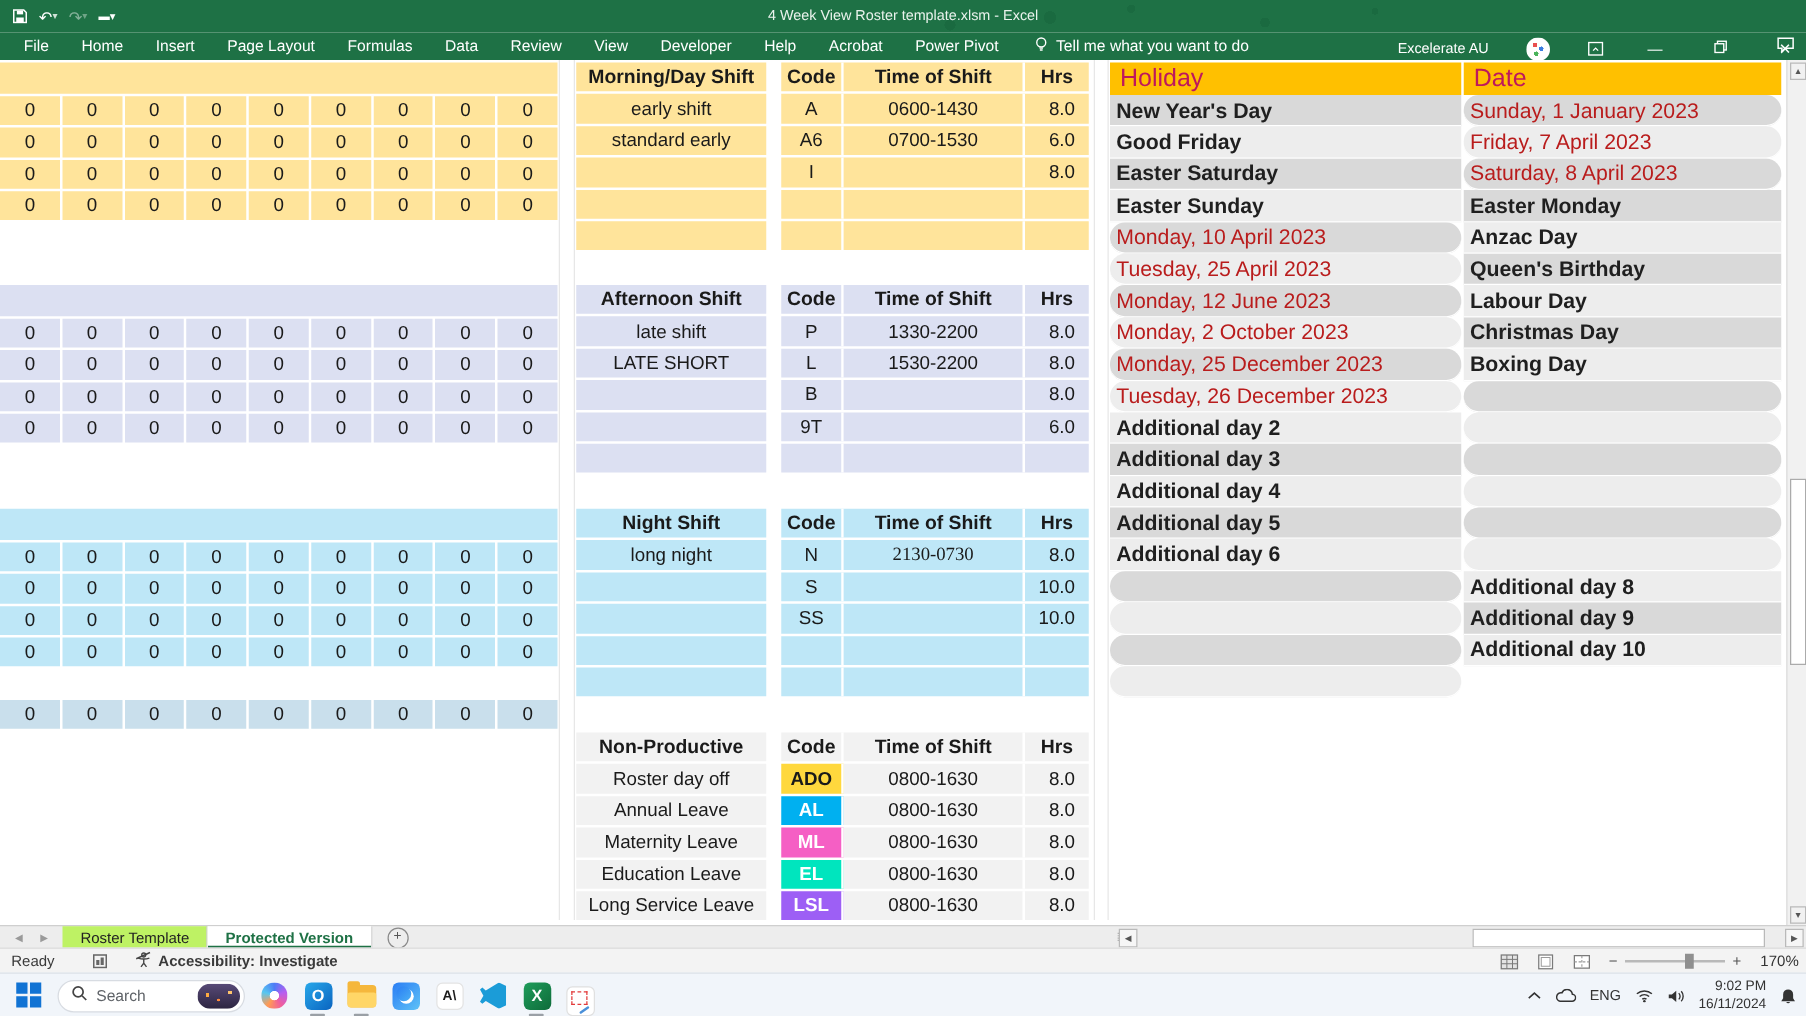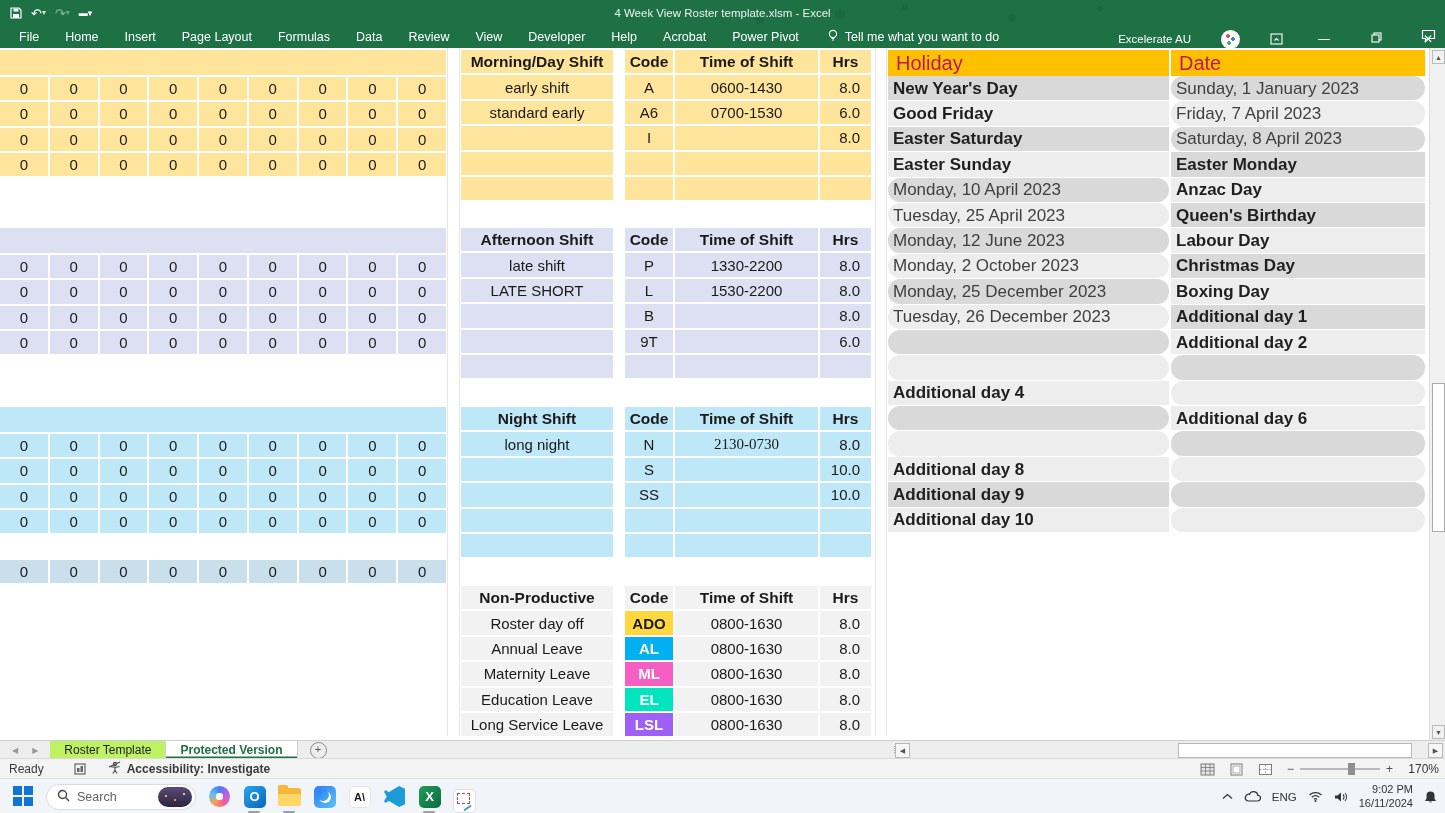--- a/index.html
+++ b/index.html
@@ -56,21 +56,21 @@
   .stable .hrsc{justify-content:flex-end;padding-right:11px;box-sizing:border-box;}
   .stable .hrs-h{justify-content:center;padding-right:0;}
   .stable .hcell{font-weight:700;font-size:15.5px;}
 
   .holtable{position:absolute;left:888px;top:2px;width:537px;display:grid;
             grid-template-columns:281px 254px;column-gap:2px;
             grid-template-rows:26px repeat(20,25.4px);}
   .holhead{color:#be185d;font-size:20px;display:flex;align-items:center;padding-left:8px;}
   .holname{font-weight:700;font-size:17px;color:#1f1f1f;display:flex;align-items:center;
            padding-left:5px;box-shadow:inset 0 -1px 0 #fff;}
-  .holdate{font-size:17px;color:#404040;display:flex;align-items:center;
+  .holdate{font-size:17px;color:#b91c1c;display:flex;align-items:center;
            padding-left:5px;box-shadow:inset 0 -1px 0 #fff;border-radius:12px;}
 
   
   .vscroll{position:absolute;top:48px;right:0;width:16px;height:692px;background:#F1F1F1;
            border-left:1px solid #DCDCDC;box-sizing:border-box;}
   .varrow{position:absolute;left:2px;width:11px;height:12px;background:#F1F1F1;border:1px solid #B9B9B9;
           color:#555;font-size:7px;display:flex;align-items:center;justify-content:center;}
   .vthumb{position:absolute;left:2px;width:11px;border:1px solid #ABABAB;background:#fff;}
 
   
@@ -504,27 +504,28 @@
         <div class="holname" style="background: rgb(237, 237, 237);">Anzac Day</div>
         <div class="holdate" style="background: rgb(237, 237, 237);">Tuesday, 25 April 2023</div>
         <div class="holname" style="background: rgb(217, 217, 217);">Queen's Birthday</div>
         <div class="holdate" style="background: rgb(217, 217, 217);">Monday, 12 June 2023</div>
         <div class="holname" style="background: rgb(237, 237, 237);">Labour Day</div>
         <div class="holdate" style="background: rgb(237, 237, 237);">Monday, 2 October 2023</div>
         <div class="holname" style="background: rgb(217, 217, 217);">Christmas Day</div>
         <div class="holdate" style="background: rgb(217, 217, 217);">Monday, 25 December 2023</div>
         <div class="holname" style="background: rgb(237, 237, 237);">Boxing Day</div>
         <div class="holdate" style="background: rgb(237, 237, 237);">Tuesday, 26 December 2023</div>
-        <div class="holname" style="background: rgb(217, 217, 217);">Additional day 1</div>
         <div class="holdate" style="background: rgb(217, 217, 217);"></div>
         <div class="holname" style="background: rgb(237, 237, 237);">Additional day 2</div>
         <div class="holdate" style="background: rgb(237, 237, 237);"></div>
+        <div class="holname" style="background: rgb(217, 217, 217);">Additional day 3</div>
         <div class="holdate" style="background: rgb(217, 217, 217);"></div>
         <div class="holname" style="background: rgb(237, 237, 237);">Additional day 4</div>
         <div class="holdate" style="background: rgb(237, 237, 237);"></div>
+        <div class="holname" style="background: rgb(217, 217, 217);">Additional day 5</div>
         <div class="holdate" style="background: rgb(217, 217, 217);"></div>
         <div class="holname" style="background: rgb(237, 237, 237);">Additional day 6</div>
         <div class="holdate" style="background: rgb(237, 237, 237);"></div>
         <div class="holdate" style="background: rgb(217, 217, 217);"></div>
         <div class="holname" style="background: rgb(237, 237, 237);">Additional day 8</div>
         <div class="holdate" style="background: rgb(237, 237, 237);"></div>
         <div class="holname" style="background: rgb(217, 217, 217);">Additional day 9</div>
         <div class="holdate" style="background: rgb(217, 217, 217);"></div>
         <div class="holname" style="background: rgb(237, 237, 237);">Additional day 10</div>
         <div class="holdate" style="background: rgb(237, 237, 237);"></div>

